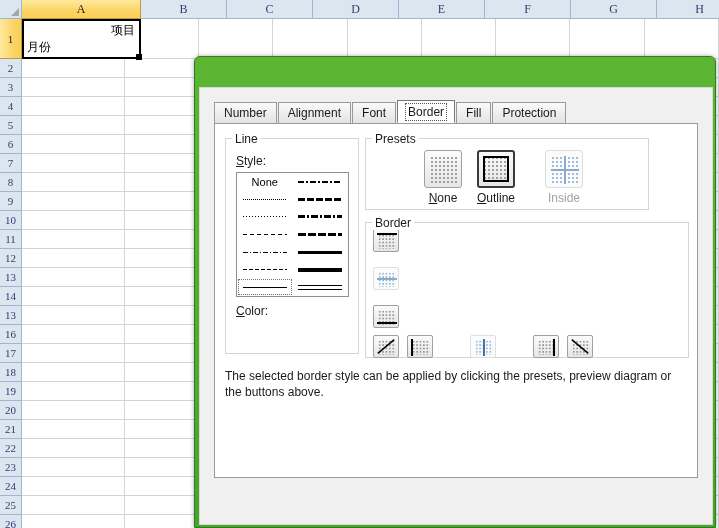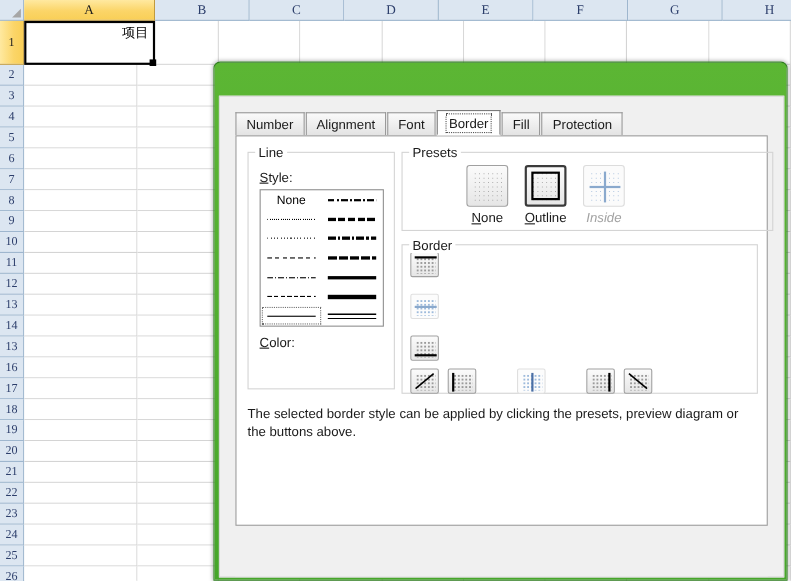--- a/index.html
+++ b/index.html
@@ -292,21 +292,21 @@
     display: flex; align-items: center; justify-content: center;
   }
   .arrow-down {
     width: 0; height: 0;
     border-left: 4px solid transparent;
     border-right: 4px solid transparent;
     border-top: 4px solid #111;
   }
 
   
-  #grp-presets { left: 150px; top: 8px; width: 338px; height: 78px; }
+  #grp-presets { left: 150px; top: 8px; width: 284px; height: 78px; }
   .preset-wrap {
     position: absolute;
     width: 52px;
     text-align: center;
     cursor: pointer;
   }
   .preset-btn {
     width: 38px; height: 38px;
     margin: 0 auto;
     background: linear-gradient(to bottom, #fbfbfb 0%, #e6e6e6 100%);
@@ -760,20 +760,21 @@
         <div class="grid-cell" style="width: 86px; height: 19px;"></div>
         <div class="grid-cell" style="width: 86px; height: 19px;"></div>
         <div class="grid-cell" style="width: 86px; height: 19px;"></div>
         <div class="grid-cell" style="width: 86px; height: 19px;"></div>
         <div class="grid-cell" style="width: 86px; height: 19px;"></div>
       </div>
     </div>
 
   <div id="active-cell">
     <div class="ac-top">项目</div>
+    <div class="ac-bot">月份</div>
   </div>
   <div id="fill-handle"></div>
 
   <div id="watermark">软件技巧</div>
 </div>
 
 <div id="dialog">
 
 
   <div id="dlg-inner">
@@ -876,21 +877,21 @@
         <div class="preset-wrap" style="left:105px; top:18px;">
           <div class="preset-btn" style="border:2px solid #3a3a3a;">
             <div class="dots-grid" style="left:4px; top:4px; width:26px; height:26px;"></div>
             <div class="outline-box" style="left:4px; top:4px; width:26px; height:26px;"></div>
           </div>
           <div class="preset-lbl">
             <u>O</u><span>utline</span>
           </div>
         </div>
 
-        <div class="preset-wrap" style="left:158px; top:18px;font-style:italic;">
+        <div class="preset-wrap" style="left:173px; top:18px;">
           <div class="preset-btn disabled">
             <div class="dots-grid blue"></div>
             <div class="inside-cross-h"></div>
             <div class="inside-cross-v"></div>
           </div>
           <div class="preset-lbl disabled">
             <span>Inside</span>
           </div>
         </div>
       </div>

